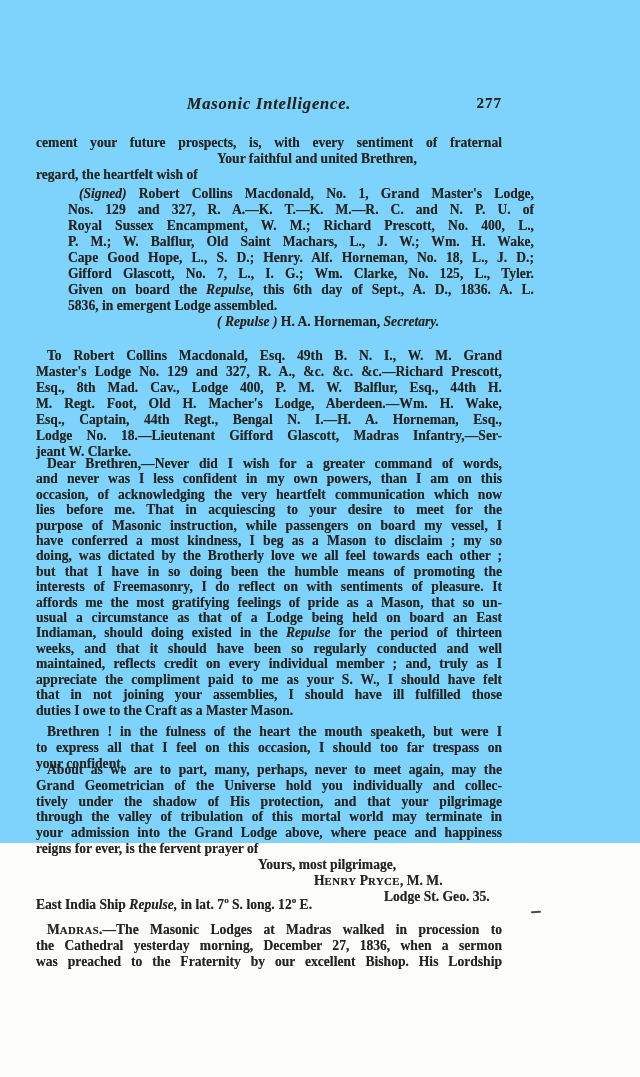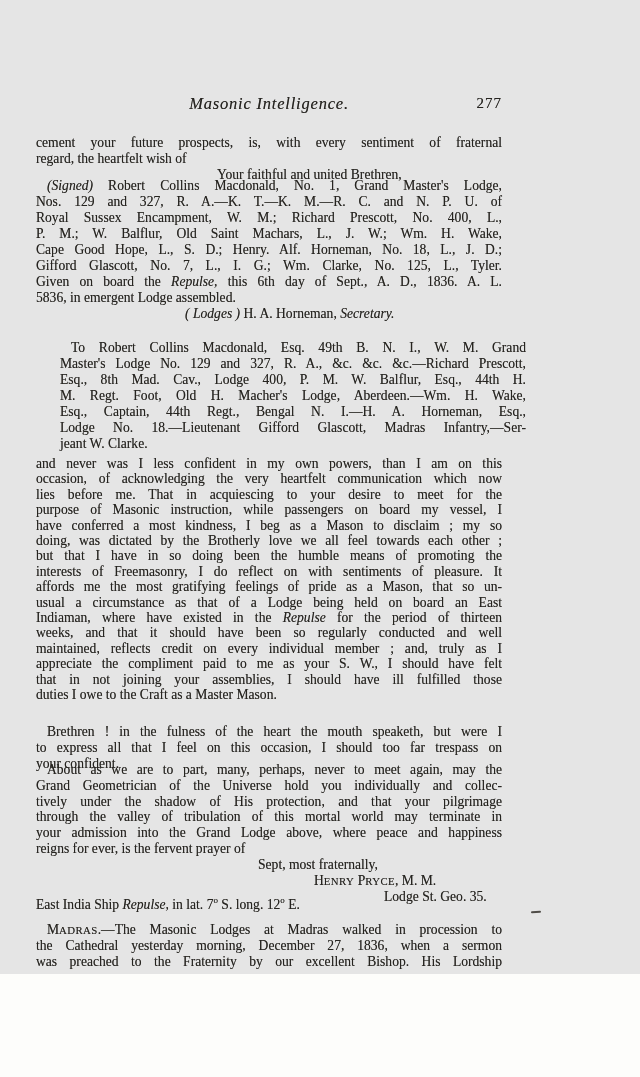--- a/index.html
+++ b/index.html
@@ -3,21 +3,21 @@
 <meta charset="utf-8">
 <style>
   html,body{margin:0;padding:0;}
   body{
     width:640px;height:1077px;
     background:#fdfdfb;
     font-family:"Liberation Serif","DejaVu Serif",serif;
     color:#262420;
     overflow:hidden;
   }
-  .page{position:relative;width:640px;height:974px;background:#e5e5e5;}
+  .page{position:relative;width:640px;height:843px;background:#7dd3fc;font-weight:bold;}
   .running-title{
     position:absolute;top:94px;left:36px;width:466px;
     text-align:center;font-style:italic;font-size:16.5px;
     letter-spacing:0.8px;
     text-shadow:0 0 0.4px rgba(38,36,32,0.55);
   }
   .page-number{
     position:absolute;top:95px;left:430px;width:72px;
     text-align:right;font-size:15px;letter-spacing:1px;
     text-shadow:0 0 0.4px rgba(38,36,32,0.55);
@@ -40,74 +40,75 @@
 </style>
 </head>
 <body>
 
 <div class="page">
   <div class="running-title">Masonic Intelligence.</div>
   <div class="page-number">277</div>
   <div id="page-body">
       <div class="para" style="top: 135px; line-height: 16px;">
         <div class="line just"><span>cement your future prospects, is, with every sentiment of fraternal</span></div>
+        <div class="line" style="padding-left: 181px;"><span>Your faithful and united Brethren,</span></div>
         <div class="line"><span>regard, the heartfelt wish of</span></div>
-        <div class="line" style="padding-left: 181px;"><span>Your faithful and united Brethren,</span></div>
       </div>
-      <div class="para" style="top: 178px; line-height: 16px;">
+      <div class="para" style="top: 186px; line-height: 16px; margin-left: 32px;">
         <div class="line just ind"><span class="i">(Signed)</span><span> Robert Collins Macdonald, No. 1, Grand Master's Lodge,</span></div>
         <div class="line just"><span>Nos. 129 and 327, R. A.—K. T.—K. M.—R. C. and N. P. U. of</span></div>
         <div class="line just"><span>Royal Sussex Encampment, W. M.; Richard Prescott, No. 400, L.,</span></div>
         <div class="line just"><span>P. M.; W. Balflur, Old Saint Machars, L., J. W.; Wm. H. Wake,</span></div>
         <div class="line just"><span>Cape Good Hope, L., S. D.; Henry. Alf. Horneman, No. 18, L., J. D.;</span></div>
         <div class="line just"><span>Gifford Glascott, No. 7, L., I. G.; Wm. Clarke, No. 125, L., Tyler.</span></div>
         <div class="line just"><span>Given on board the </span><span class="i">Repulse,</span><span> this 6th day of Sept., A. D., 1836.  A. L.</span></div>
         <div class="line"><span>5836, in emergent Lodge assembled.</span></div>
-        <div class="line" style="padding-left: 149px;"><span class="i">( Lodges )</span><span> H. A. Horneman, </span><span class="i">Secretary.</span></div>
+        <div class="line" style="padding-left: 149px;"><span class="i">( Repulse )</span><span> H. A. Horneman, </span><span class="i">Secretary.</span></div>
       </div>
-      <div class="para" style="top: 340px; line-height: 16px; margin-left: 24px;">
+      <div class="para" style="top: 348px; line-height: 16px;">
         <div class="line just ind"><span>To Robert Collins Macdonald, Esq. 49th B. N. I., W. M. Grand</span></div>
         <div class="line just"><span>Master's Lodge No. 129 and 327, R. A., &amp;c. &amp;c. &amp;c.—Richard Prescott,</span></div>
         <div class="line just"><span>Esq., 8th Mad. Cav., Lodge 400, P. M.  W. Balflur, Esq., 44th H.</span></div>
         <div class="line just"><span>M. Regt. Foot, Old H. Macher's Lodge, Aberdeen.—Wm. H. Wake,</span></div>
         <div class="line just"><span>Esq., Captain, 44th Regt., Bengal N. I.—H. A. Horneman, Esq.,</span></div>
         <div class="line just"><span>Lodge No. 18.—Lieutenant Gifford Glascott, Madras Infantry,—Ser-</span></div>
         <div class="line"><span>jeant W. Clarke.</span></div>
       </div>
       <div class="para" style="top: 456px; line-height: 15.4px;">
+        <div class="line just ind"><span>Dear Brethren,—Never did I wish for a greater command of words,</span></div>
         <div class="line just"><span>and never was I less confident in my own powers, than I am on this</span></div>
         <div class="line just"><span>occasion, of acknowledging the very heartfelt communication which now</span></div>
         <div class="line just"><span>lies before me.  That in acquiescing to your desire to meet for the</span></div>
         <div class="line just"><span>purpose of Masonic instruction, while passengers on board my vessel, I</span></div>
         <div class="line just"><span>have conferred a most kindness, I beg as a Mason to disclaim ; my so</span></div>
         <div class="line just"><span>doing, was dictated by the Brotherly love we all feel towards each other ;</span></div>
         <div class="line just"><span>but that I have in so doing been the humble means of promoting the</span></div>
         <div class="line just"><span>interests of Freemasonry, I do reflect on with sentiments of pleasure.  It</span></div>
         <div class="line just"><span>affords me the most gratifying feelings of pride as a Mason, that so un-</span></div>
         <div class="line just"><span>usual a circumstance as that of a Lodge being held on board an East</span></div>
-        <div class="line just"><span>Indiaman, where have existed in the </span><span class="i">Repulse</span><span> for the period of thirteen</span></div>
+        <div class="line just"><span>Indiaman, should doing existed in the </span><span class="i">Repulse</span><span> for the period of thirteen</span></div>
         <div class="line just"><span>weeks, and that it should have been so regularly conducted and well</span></div>
         <div class="line just"><span>maintained, reflects credit on every individual member ; and, truly as I</span></div>
         <div class="line just"><span>appreciate the compliment paid to me as your S. W., I should have felt</span></div>
         <div class="line just"><span>that in not joining your assemblies, I should have ill fulfilled those</span></div>
         <div class="line"><span>duties I owe to the Craft as a Master Mason.</span></div>
       </div>
       <div class="para" style="top: 724px; line-height: 16px;">
         <div class="line just ind"><span>Brethren !  in the fulness of the heart the mouth speaketh, but were I</span></div>
         <div class="line just"><span>to express all that I feel on this occasion, I should too far trespass on</span></div>
         <div class="line"><span>your confident.</span></div>
       </div>
       <div class="para" style="top: 762px; line-height: 15.8px;">
         <div class="line just ind"><span>About as we are to part, many, perhaps, never to meet again, may the</span></div>
         <div class="line just"><span>Grand Geometrician of the Universe hold you individually and collec-</span></div>
         <div class="line just"><span>tively under the shadow of His protection, and that your pilgrimage</span></div>
         <div class="line just"><span>through the valley of tribulation of this mortal world may terminate in</span></div>
         <div class="line just"><span>your admission into the Grand Lodge above, where peace and happiness</span></div>
         <div class="line"><span>reigns for ever, is the fervent prayer of</span></div>
-        <div class="line" style="padding-left: 222px;"><span>Sept, most fraternally,</span></div>
+        <div class="line" style="padding-left: 222px;"><span>Yours, most pilgrimage,</span></div>
         <div class="line" style="padding-left: 278px;"><span>H</span><span class="sc">ENRY</span><span> P</span><span class="sc">RYCE</span><span>, M. M.</span></div>
         <div class="line" style="padding-left: 348px;"><span>Lodge St. Geo. 35.</span></div>
       </div>
       <div class="para" style="top: 897px; line-height: 16px;">
         <div class="line"><span>East India Ship </span><span class="i">Repulse,</span><span> in lat. 7</span><span class="sup">o</span><span> S. long. 12</span><span class="sup">o</span><span> E.</span></div>
       </div>
       <div class="para" style="top: 922px; line-height: 16px;">
         <div class="line just ind"><span>M</span><span class="sc">ADRAS</span><span>.—The Masonic Lodges at Madras walked in procession to</span></div>
         <div class="line just"><span>the Cathedral yesterday morning, December 27, 1836, when a sermon</span></div>
         <div class="line just"><span>was preached to the Fraternity by our excellent Bishop.  His Lordship</span></div>

